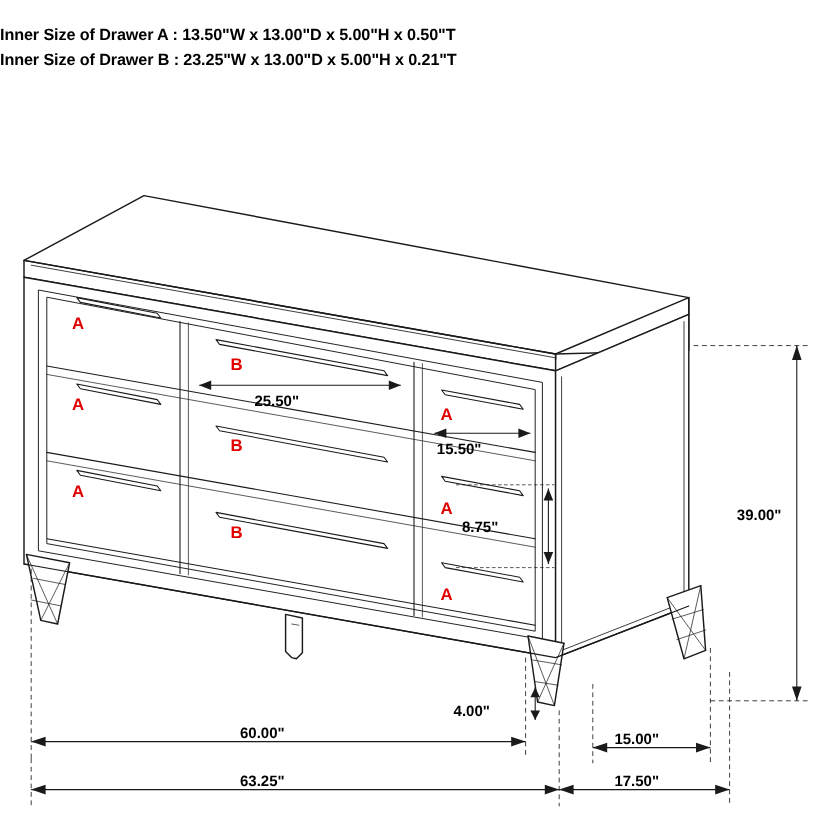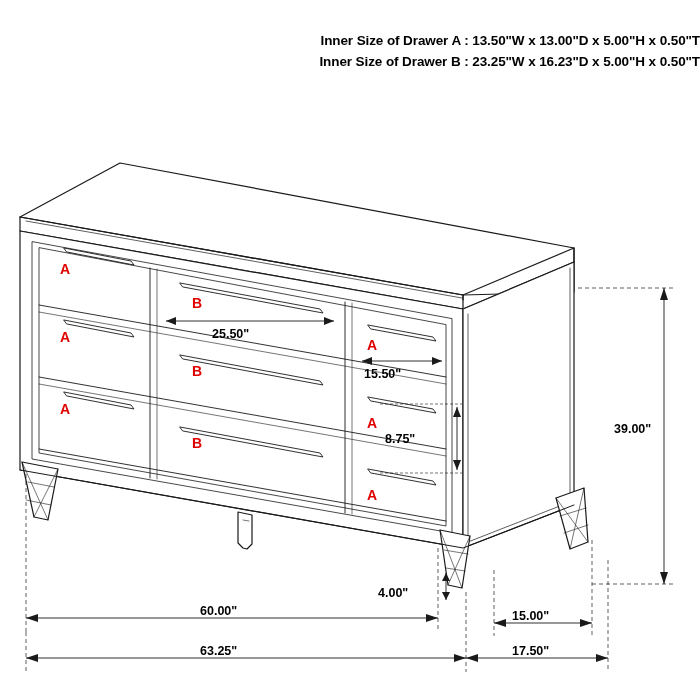--- a/index.html
+++ b/index.html
@@ -17,23 +17,23 @@
   }
   #stage {
     position: absolute;
     left: 0; top: 0;
     width: 700px;
     height: 700px;
   }
   .header {
     position: absolute;
     left: 0;
-    top: 30px;
-    width: 700px;
-    text-align: right;
+    top: 18px;
+    width: 700px;
+    text-align: left;
   }
   .header-line {
     font-size: 13.5px;
     font-weight: bold;
     line-height: 21px;
     letter-spacing: -0.1px;
     white-space: nowrap;
   }
   svg.diagram {
     position: absolute;
@@ -57,21 +57,21 @@
     white-space: nowrap;
   }
 </style>
 </head>
 <body>
 
 <div id="stage">
 
   <div class="header">
     <div class="header-line">Inner Size of Drawer A : 13.50"W x 13.00"D x 5.00"H x 0.50"T</div>
-    <div class="header-line">Inner Size of Drawer B : 23.25"W x 16.23"D x 5.00"H x 0.50"T</div>
+    <div class="header-line">Inner Size of Drawer B : 23.25"W x 13.00"D x 5.00"H x 0.21"T</div>
   </div>
 
   <svg class="diagram" viewBox="0 0 700 700">
     <g fill="none" stroke="#1a1a1a" stroke-width="1.2" stroke-linejoin="round" stroke-linecap="round">
 
       <g>
         <path d="M 20 217 L 120 163 L 574 248 L 574 292 L 463 295 L 20 217 Z" fill="#ffffff"></path>
         <path d="M 20 217 L 463 295 L 574 248"></path>
         <path d="M 463 295 L 463 300"></path>
 

